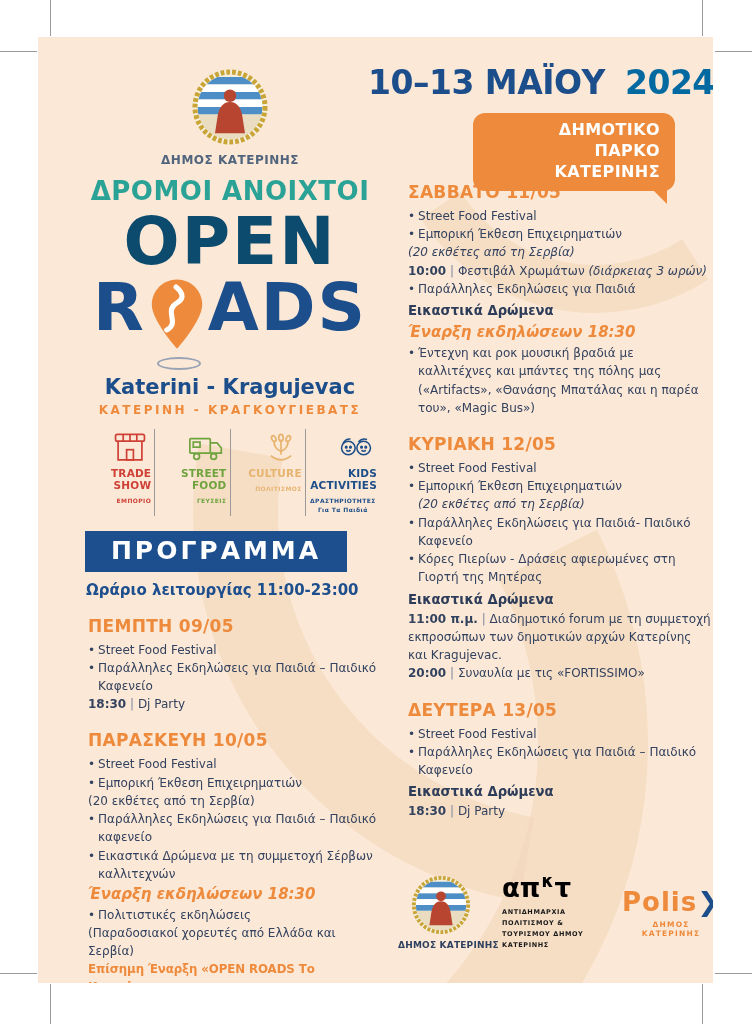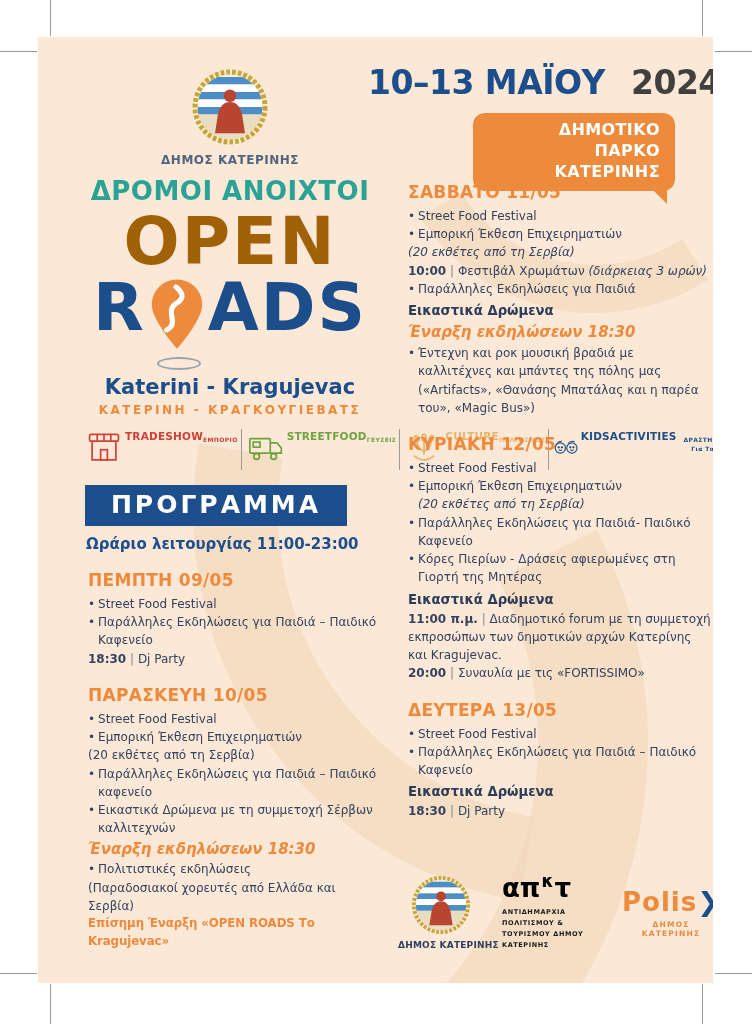--- a/index.html
+++ b/index.html
@@ -15,30 +15,30 @@
   .arc3{width:320px;height:320px;border-width:48px;border-color:transparent transparent #f2d5b6 transparent;right:-90px;top:-140px;transform:rotate(12deg)}
 
   
   .crop{position:absolute;background:#9a9a9a}
 
   
   .col-left{position:absolute;left:42px;top:30px;width:300px;text-align:center}
   .seal-big{display:block;margin:0 auto;width:80px;height:80px}
   .muni{margin-top:6px;font-size:12px;font-weight:bold;color:#50657d;letter-spacing:.5px}
   .tagline{margin-top:9px;font-size:26px;font-weight:800;color:#2aa296;letter-spacing:.5px}
-  .open{font-size:66px;font-weight:800;color:#a16207;line-height:1;margin-top:3px;letter-spacing:2px}
+  .open{font-size:66px;font-weight:800;color:#0c4a6e;line-height:1;margin-top:3px;letter-spacing:2px}
   .roads{display:flex;justify-content:center;align-items:flex-start;color:#1c4e8c;font-size:66px;font-weight:800;line-height:1;height:98px;letter-spacing:2px}
   .pin-wrap{width:56px;position:relative;margin:2px 3px 0;display:inline-block}
   .pin{width:56px;height:76px;display:block}
   .pin-shadow{position:absolute;left:8px;top:80px;width:40px;height:9px;border-radius:50%;border:2px solid rgba(28,78,140,.45)}
   .route-latin{font-size:21px;font-weight:800;color:#1c4e8c;margin-top:2px}
   .route-greek{font-size:12px;font-weight:bold;color:#ee8a3c;letter-spacing:2.5px;margin-top:4px}
 
   .categories{display:flex;margin-top:12px;align-items:stretch}
-  .cat{flex:1;padding:2px 3px;display:flex;flex-direction:row;align-items:flex-start;border-left:1px solid #9a9a9a}
+  .cat{flex:1;padding:2px 3px;display:flex;flex-direction:column;align-items:flex-end;border-left:1px solid #9a9a9a}
   .cat:first-child{border-left:none}
   .cat svg{height:34px;width:42px;margin-bottom:3px}
   .cat-label{font-size:10.5px;font-weight:800;line-height:1.12;letter-spacing:.2px}
   .cat-sub{font-size:6px;font-weight:bold;margin-top:4px;letter-spacing:.4px;line-height:1.5}
   .cat-red .cat-label,.cat-red .cat-sub{color:#cf4037}
   .cat-green .cat-label,.cat-green .cat-sub{color:#6fa33e}
   .cat-tan .cat-label,.cat-tan .cat-sub{color:#e7b470}
   .cat-navy .cat-label,.cat-navy .cat-sub{color:#1d4e89}
 
   .programma{margin:15px 0 0 5px;background:#1d4f8e;color:#fff;font-size:25px;font-weight:800;letter-spacing:3px;padding:5px 12px 7px;width:238px;text-align:center}
@@ -55,21 +55,21 @@
   .ln-bold{font-weight:bold;color:#2c3c59;margin-top:3px;font-size:13.2px}
   .ln-accent-italic{color:#ee8a3c;font-style:italic;font-weight:bold;font-size:15px}
   .ln-accent-bold{color:#ee8a3c;font-weight:bold;font-size:11.8px;letter-spacing:-.1px}
   .ln-time .t{font-weight:bold}
   .ln-time i{font-style:italic}
   .sep::before{content:" | ";color:#7d8aa0}
 
   
   .date-row{position:absolute;left:330px;top:26px;width:345px;text-align:center;font-size:33px;font-weight:800;letter-spacing:-.5px;white-space:nowrap}
   .date-range{color:#1c4e8c}
-  .date-year{color:#404040;margin-left:15px}
+  .date-year{color:#0369a1;margin-left:9px}
   .venue-badge{position:absolute;left:435px;top:76px;width:172px;padding:7px 15px 9px;background:#ee8a3c;border-radius:12px;color:#fff;font-weight:800;font-size:16px;line-height:1.3;text-align:right;letter-spacing:.4px}
   .venue-badge::after{content:"";position:absolute;right:8px;bottom:-13px;width:0;height:0;border-top:15px solid #ee8a3c;border-left:15px solid transparent}
   .col-right{position:absolute;left:370px;top:128px;width:303px}
   .col-right .days{margin-left:0}
 
   
   .footer{position:absolute;left:360px;top:836px;width:312px;display:flex;align-items:center;gap:18px}
   .f-seal{width:86px;text-align:center;flex:none}
   .seal-small{display:block;margin:0 auto;width:62px;height:62px}
   .f-seal-caption{font-size:9px;font-weight:bold;color:#2f4160;margin-top:4px;letter-spacing:.2px;white-space:nowrap}

